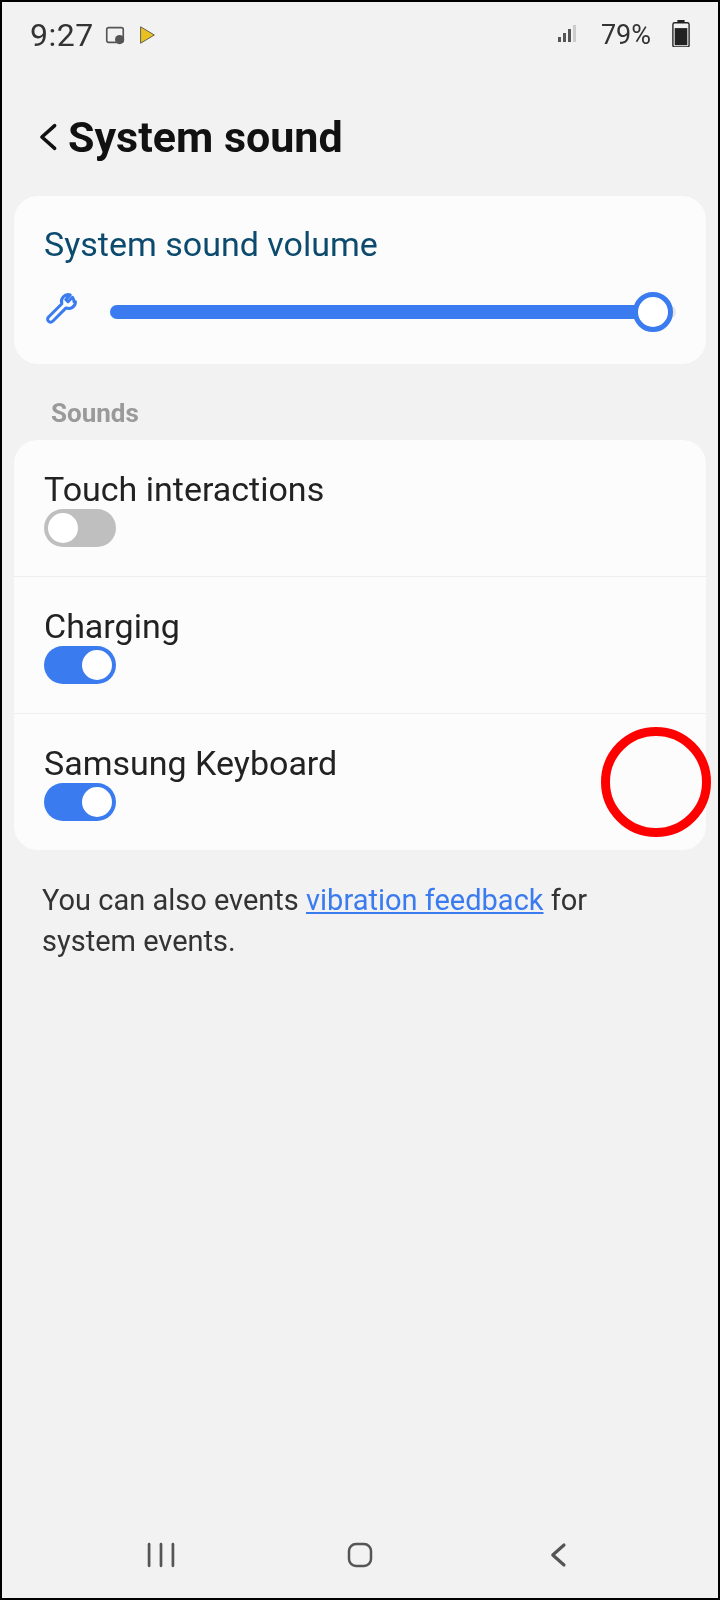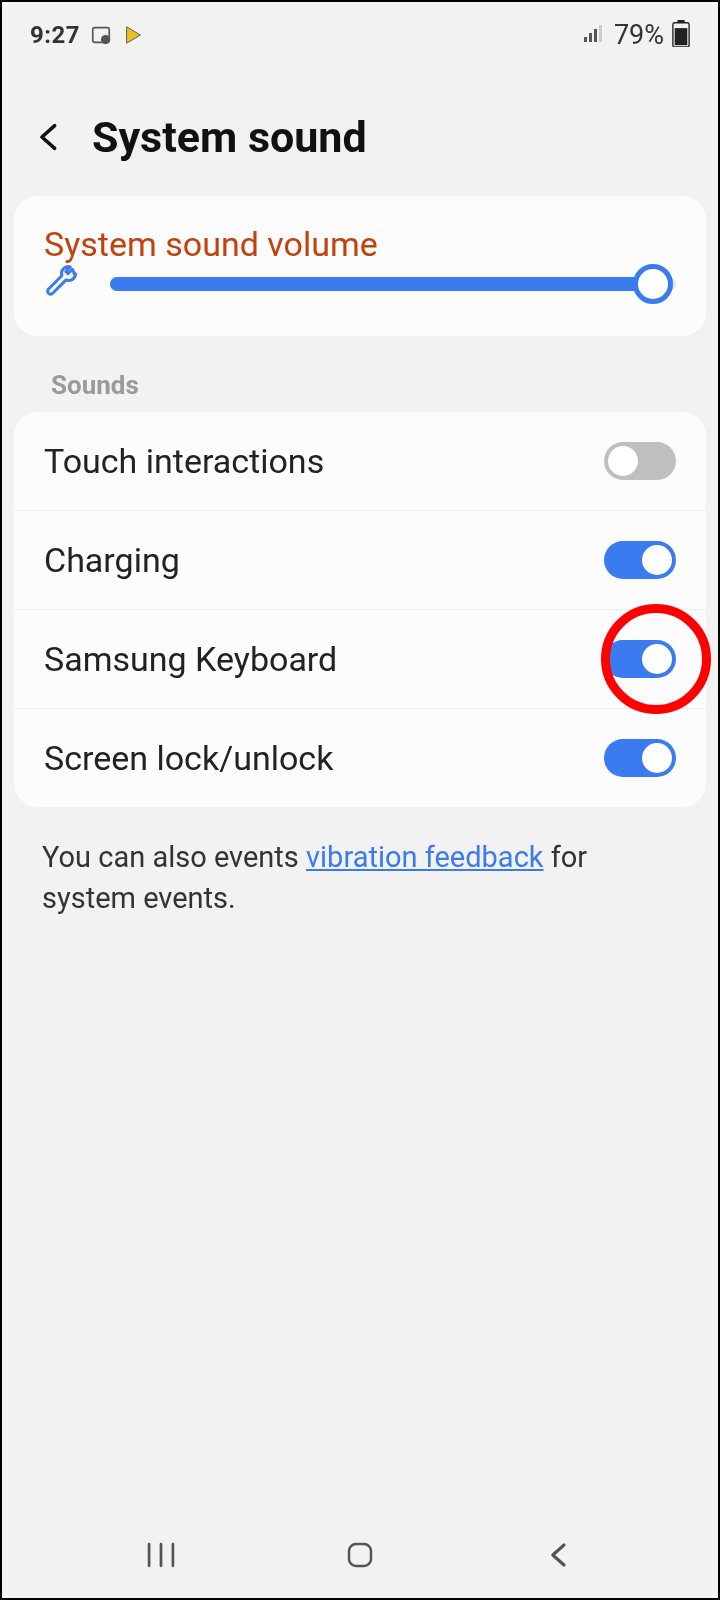--- a/index.html
+++ b/index.html
@@ -1,41 +1,41 @@
 <!DOCTYPE html>
 <html><head>
   <meta charset="utf-8">
   <style>
     * { margin: 0; padding: 0; box-sizing: border-box; font-family: -apple-system, 'Segoe UI', Roboto, sans-serif; }
     body { width: 720px; height: 1600px; background: #f2f2f2; position: relative; border: 2px solid #000; }
     
     .status-bar { display: flex; justify-content: space-between; align-items: center; padding: 14px 28px 8px 28px; height: 60px; }
     .status-left { display: flex; align-items: center; gap: 10px; }
-    .status-time { font-size: 24px; font-weight: 700; color: #333; letter-spacing: 0.5px; }
+    .status-time { font-size: 32px; font-weight: 400; color: #333; letter-spacing: 0.5px; }
     .status-ic { width: 22px; height: 22px; }
-    .status-right { display: flex; align-items: center; gap: 8px; }
+    .status-right { display: flex; align-items: center; gap: 21px; }
     .status-batt { font-size: 27px; font-weight: 400; color: #333; }
     
-    .header { display: flex; align-items: center; padding: 50px 28px 34px 28px; gap: 24px; }
+    .header { display: flex; align-items: center; padding: 50px 28px 34px 28px; }
     .back-chevron { width: 38px; height: 38px; display: flex; align-items: center; justify-content: center; }
     .page-title { font-size: 43px; font-weight: 700; color: #111; }
     
     .card { background: #fcfcfc; border-radius: 24px; margin: 0 12px 18px 12px; padding: 28px 30px 32px 30px; }
-    .card-title { font-size: 34px; font-weight: 400; color: #c2410c; }
+    .card-title { font-size: 34px; font-weight: 400; color: #0c4a6e; margin-bottom: 28px; }
     .slider-row { display: flex; align-items: center; gap: 30px; }
     .wrench { color: #3a7bf0; }
     .slider-track { flex: 1; position: relative; height: 40px; display: flex; align-items: center; }
     .track-bg { position: absolute; left: 0; right: 0; height: 14px; background: #e5e5e5; border-radius: 8px; }
     .track-fill { position: absolute; left: 0; height: 14px; background: #3a7bf0; border-radius: 8px; }
     .slider-thumb { position: absolute; width: 40px; height: 40px; background: #fff; border: 5px solid #3a7bf0; border-radius: 50%; transform: translateX(-50%); }
     
     .section-label { font-size: 26px; color: #9a9a9a; padding: 16px 40px 12px 40px; font-weight: 700; margin-left: 9px; }
     
     .list-card { background: #fcfcfc; border-radius: 24px; margin: 0 12px; overflow: visible; }
-    .list-item { display: flex; align-items: center; justify-content: space-between; padding: 29px 30px; border-bottom: 1px solid #eee; position: relative; }
+    .list-item { display: flex; justify-content: space-between; padding: 29px 30px; border-bottom: 1px solid #eee; position: relative; flex-direction: column; }
     .list-item:last-child { border-bottom: none; }
     .item-label { font-size: 34px; font-weight: 400; color: #222; }
     
     .toggle { width: 72px; height: 38px; border-radius: 20px; position: relative; flex-shrink: 0; }
     .toggle.on { background: #3a7bf0; }
     .toggle.off { background: #bfbfbf; }
     .toggle-knob { position: absolute; width: 30px; height: 30px; background: #fff; border-radius: 50%; top: 4px; }
     .toggle.on .toggle-knob { right: 4px; }
     .toggle.off .toggle-knob { left: 4px; }
     
@@ -126,26 +126,20 @@
         <div class="toggle-knob"></div>
       </div>
     </div>
     <div class="list-item">
       <span class="item-label">Samsung Keyboard</span>
       <div class="toggle on">
         <div class="toggle-knob"></div>
       </div>
       <div class="highlight-circle"></div>
     </div>
-    <div class="list-item">
-      <span class="item-label">Screen lock/unlock</span>
-      <div class="toggle on">
-        <div class="toggle-knob"></div>
-      </div>
-    </div>
   </div>
 
 <div class="footer-text">
   <span>You can also events </span><a href="#" class="footer-link">vibration feedback</a><span> for system events.</span>
 </div>
 
 <div class="nav-bar">
   <div class="nav-btn">
     <svg viewBox="0 0 30 24" width="34" height="26">
         <line x1="4" y1="2" x2="4" y2="22" stroke="#555" stroke-width="2.5" stroke-linecap="round"></line>

